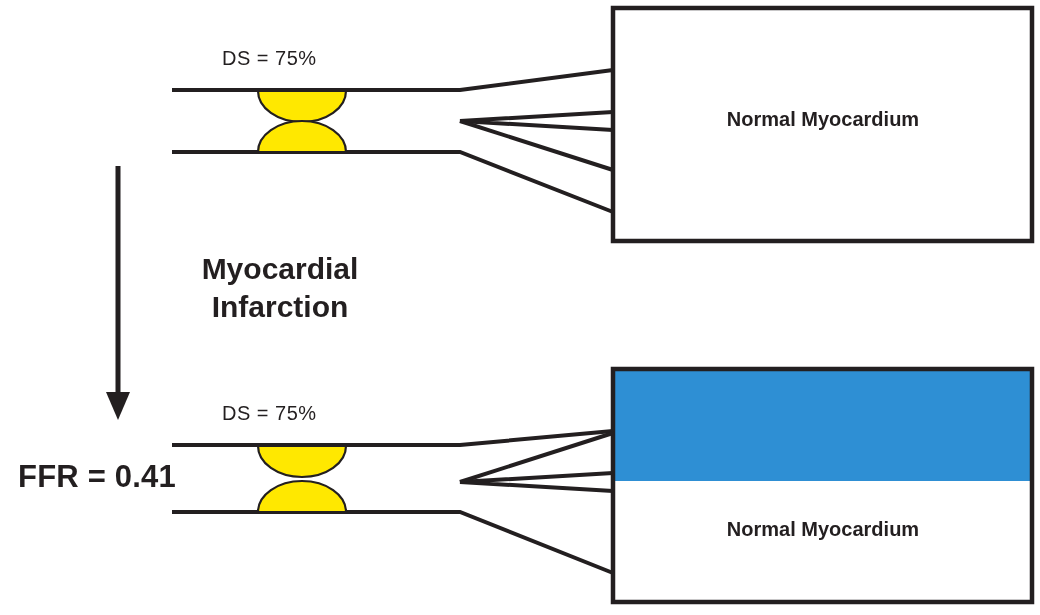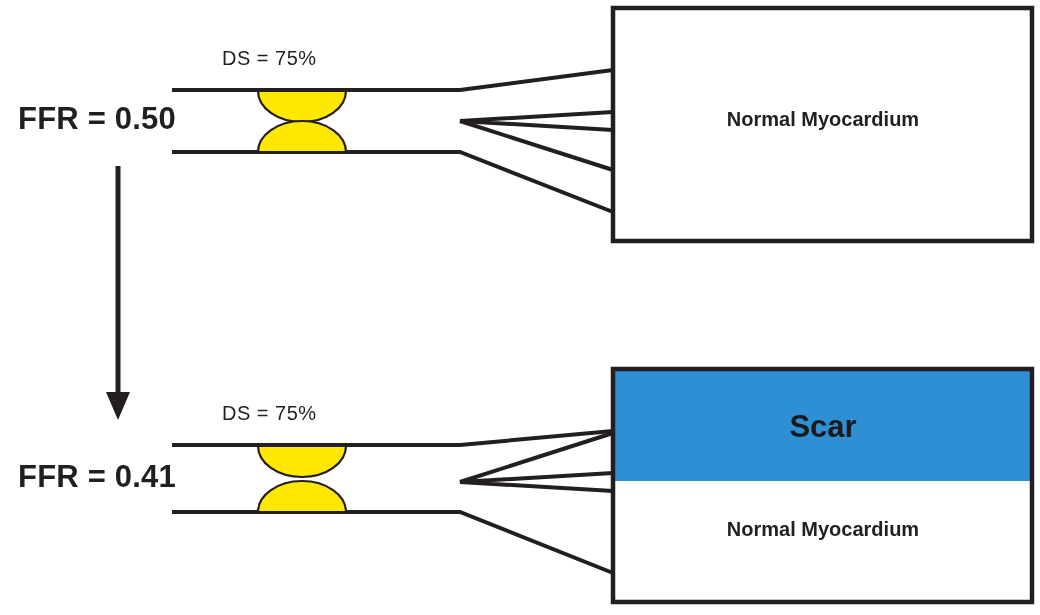--- a/index.html
+++ b/index.html
@@ -153,28 +153,27 @@
 
       <path class="stroke" d="M 613 491 L 460 482 L 613 473"></path>
       <path class="stroke" d="M 460 482 L 613 433"></path>
 
       <path class="plaque" d="M 258 446 A 44 31 0 0 0 346 446 Z"></path>
       <path class="plaque" d="M 258 512 A 44 31 0 0 1 346 512 Z"></path>
 
     </g>
   </svg>
 
-  <div class="txt ffr-label" style="left:18px; top:103px;">FFR = 0.50</div>
 
   <div class="txt ds-label" style="left:222px; top:48px;">DS = 75%</div>
 
   <div class="txt box-label" style="left:613px; top:109px;">Normal Myocardium</div>
 
+  <div class="txt mi-label" style="left:150px; top:250px;"><span>Myocardial</span><br><span>Infarction</span></div>
 
   <div class="txt ffr-label" style="left:18px; top:461px;">FFR = 0.41</div>
 
   <div class="txt ds-label" style="left:222px; top:403px;">DS = 75%</div>
 
-  <div class="txt scar-label" style="left:613px; top:411px;">Scar</div>
 
   <div class="txt box-label" style="left:613px; top:519px;">Normal Myocardium</div>
 
 </div>
 
 </body></html>

